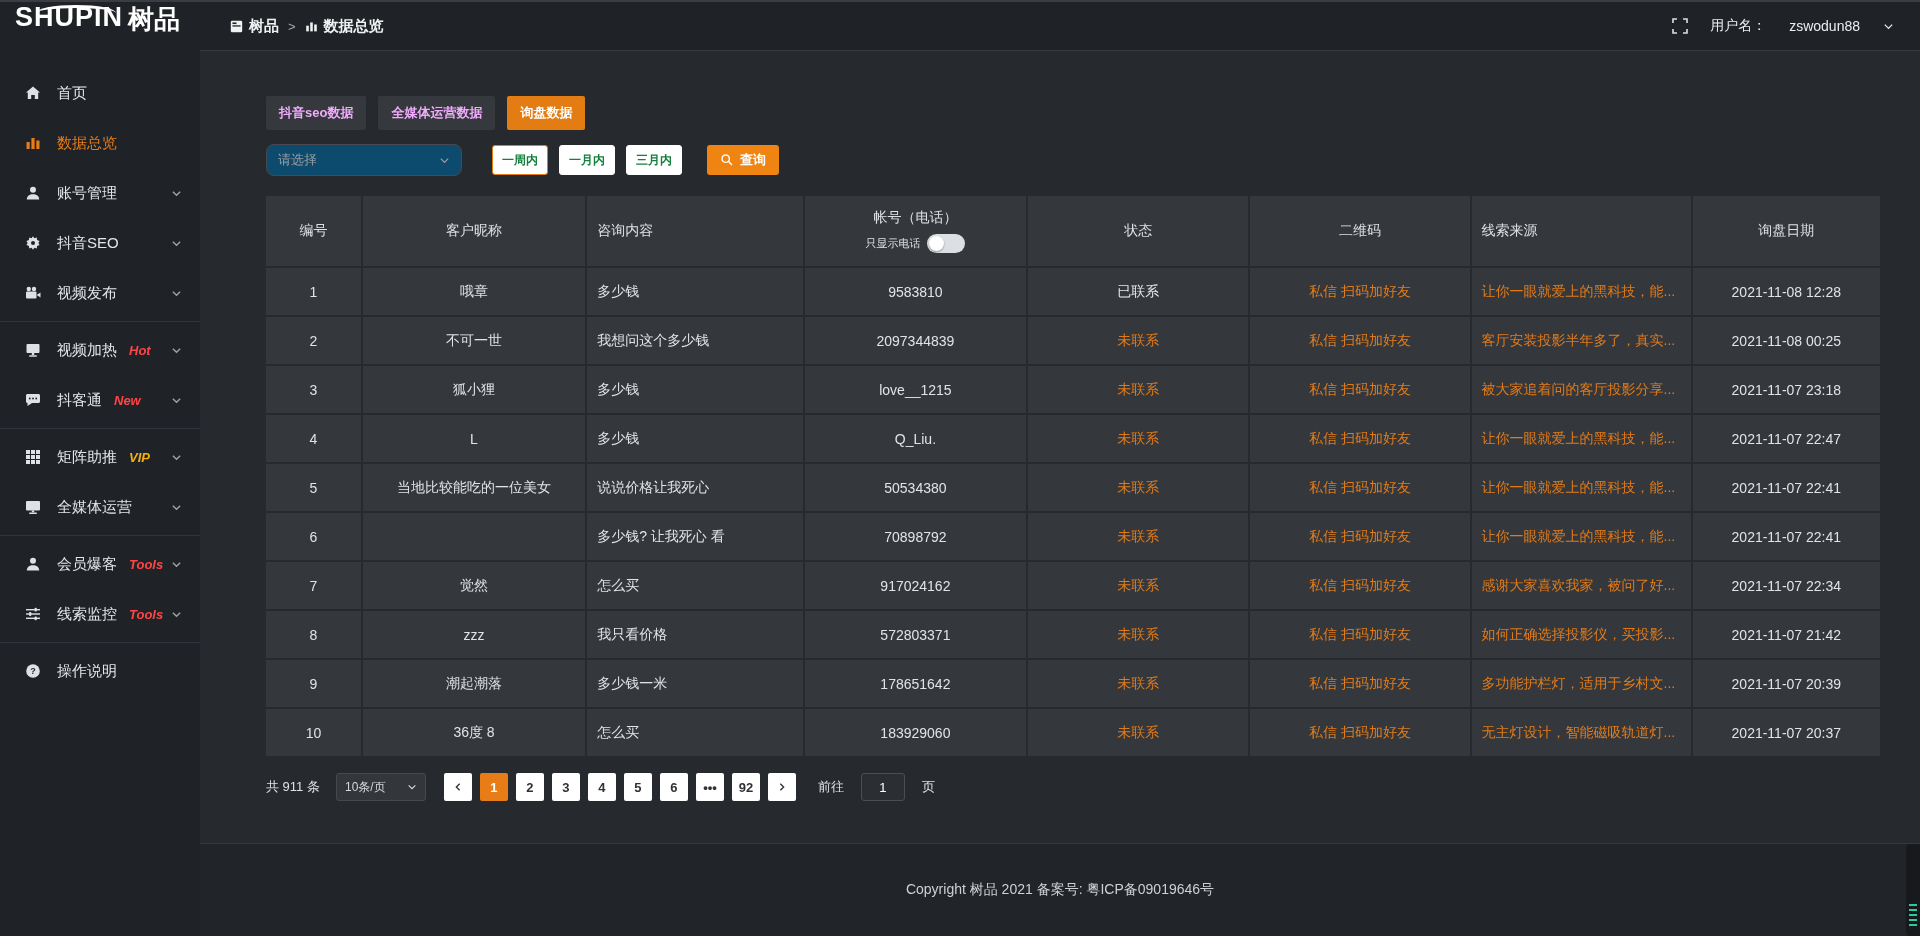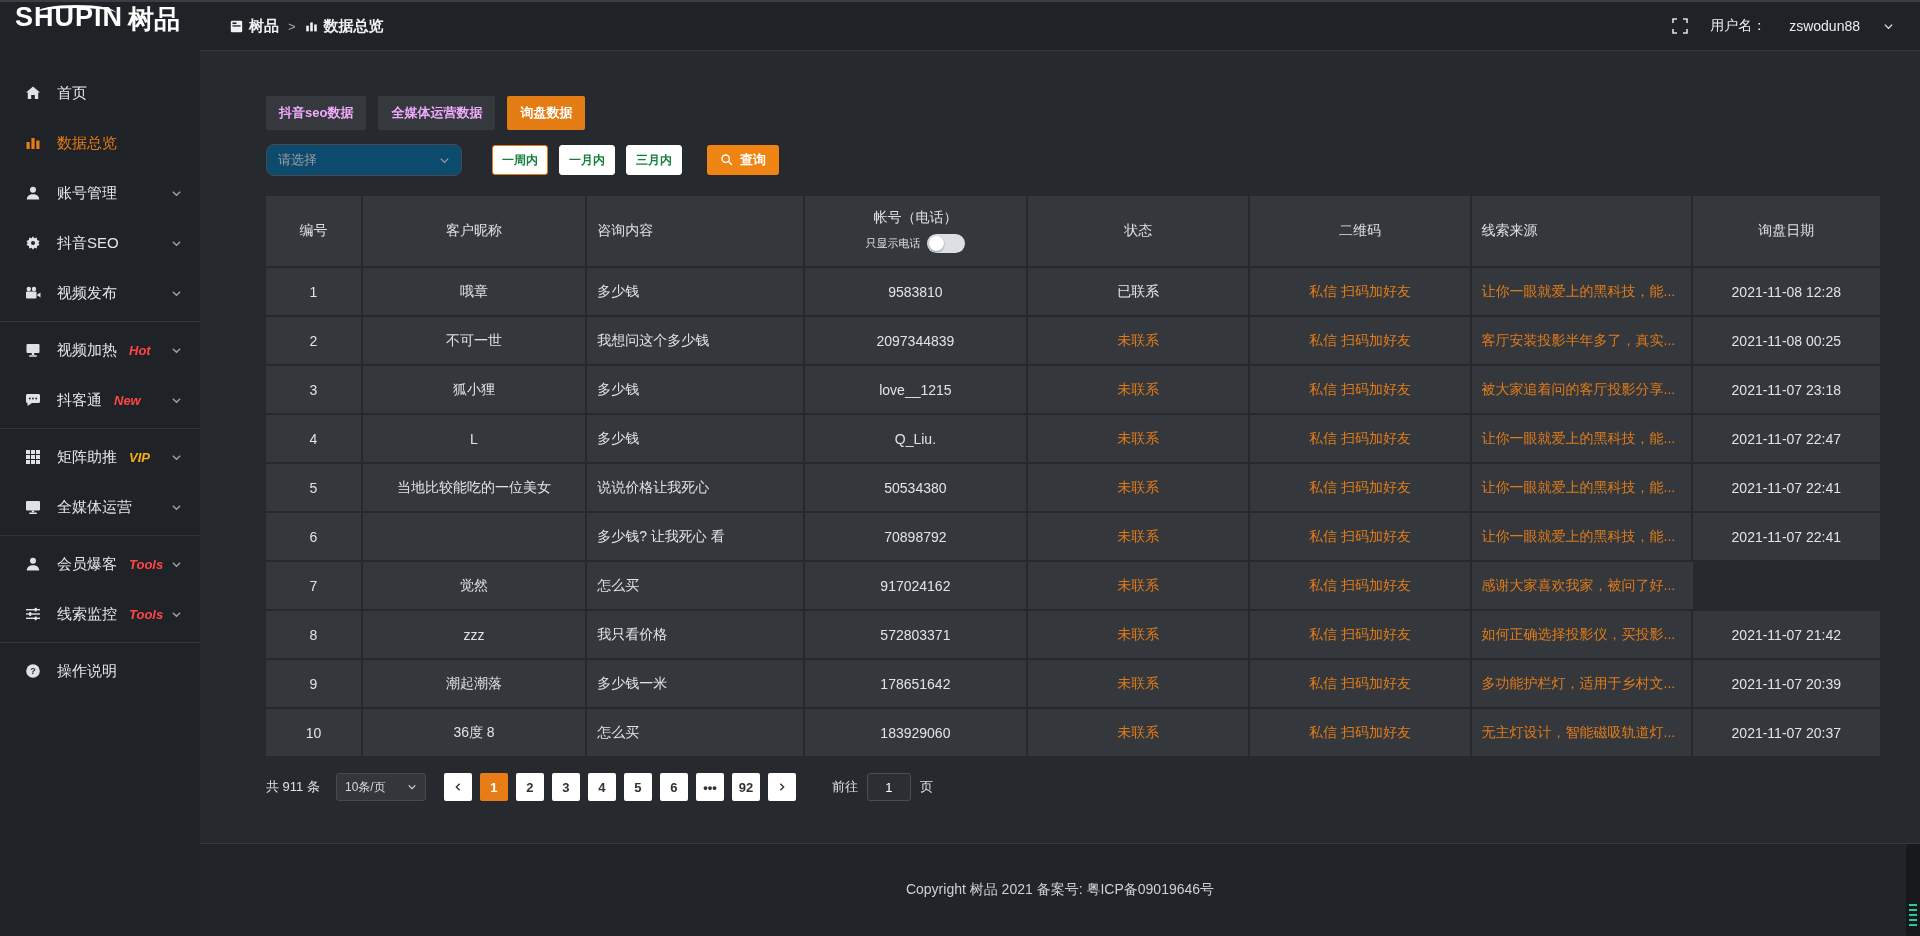--- a/index.html
+++ b/index.html
@@ -88,21 +88,21 @@
   .pagination { display:flex; align-items:center; margin-top:15px; font-size:13px; color:#dfe0e2; }
   .total { margin-right:16px; }
   .size-select { width:90px; height:28px; background:#33363b; border:1px solid #47494e; border-radius:3px;
                  display:flex; align-items:center; justify-content:space-between; padding:0 8px;
                  color:#d6d7da; font-size:12px; margin-right:18px; cursor:pointer; }
   .page-btn { min-width:28px; height:28px; background:#fff; color:#2f3135; border-radius:2px;
               display:flex; align-items:center; justify-content:center; margin-right:8px;
               font-weight:bold; font-size:13px; cursor:pointer; padding:0 4px; }
   .page-btn.active { background:#e87c17; color:#fff; }
   .page-list { display:flex; }
-  .goto { margin-left:28px; display:flex; align-items:center; gap:9px; }
+  .goto { margin-left:14px; display:flex; align-items:center; gap:17px; }
   .goto-input { width:44px; height:28px; background:#2b2e33; border:1px solid #4a4d52; border-radius:3px;
                 color:#fff; text-align:center; font-size:13px; font-family:inherit; }
   
   .footer { height:93px; background:#212429; border-top:1px solid #36393e;
             display:flex; justify-content:center; align-items:center; font-size:14px; color:#cfd0d3; }
   
   .floating-widget { position:absolute; right:0; bottom:0; width:14px; height:92px; background:#17191d;
                      border-radius:4px 0 0 4px; display:flex; flex-direction:column; justify-content:flex-end;
                      align-items:center; gap:3px; padding-bottom:10px; z-index:5; cursor:pointer; }
   .fw-dash { width:8px; height:2px; background:#2fc89b; }
@@ -471,20 +471,21 @@
       </div>
 
       <div class="t-row">
         <div class="t-cell c1">7</div>
         <div class="t-cell c2">觉然</div>
         <div class="t-cell c3">怎么买</div>
         <div class="t-cell c4">917024162</div>
         <div class="t-cell c5 orange">未联系</div>
         <div class="t-cell c6 orange link">私信 扫码加好友</div>
         <div class="t-cell c7 orange link">感谢大家喜欢我家，被问了好...</div>
+        <div class="t-cell c8">2021-11-07 22:34</div>
       </div>
 
       <div class="t-row">
         <div class="t-cell c1">8</div>
         <div class="t-cell c2">zzz</div>
         <div class="t-cell c3">我只看价格</div>
         <div class="t-cell c4">572803371</div>
         <div class="t-cell c5 orange">未联系</div>
         <div class="t-cell c6 orange link">私信 扫码加好友</div>
         <div class="t-cell c7 orange link">如何正确选择投影仪，买投影...</div>

